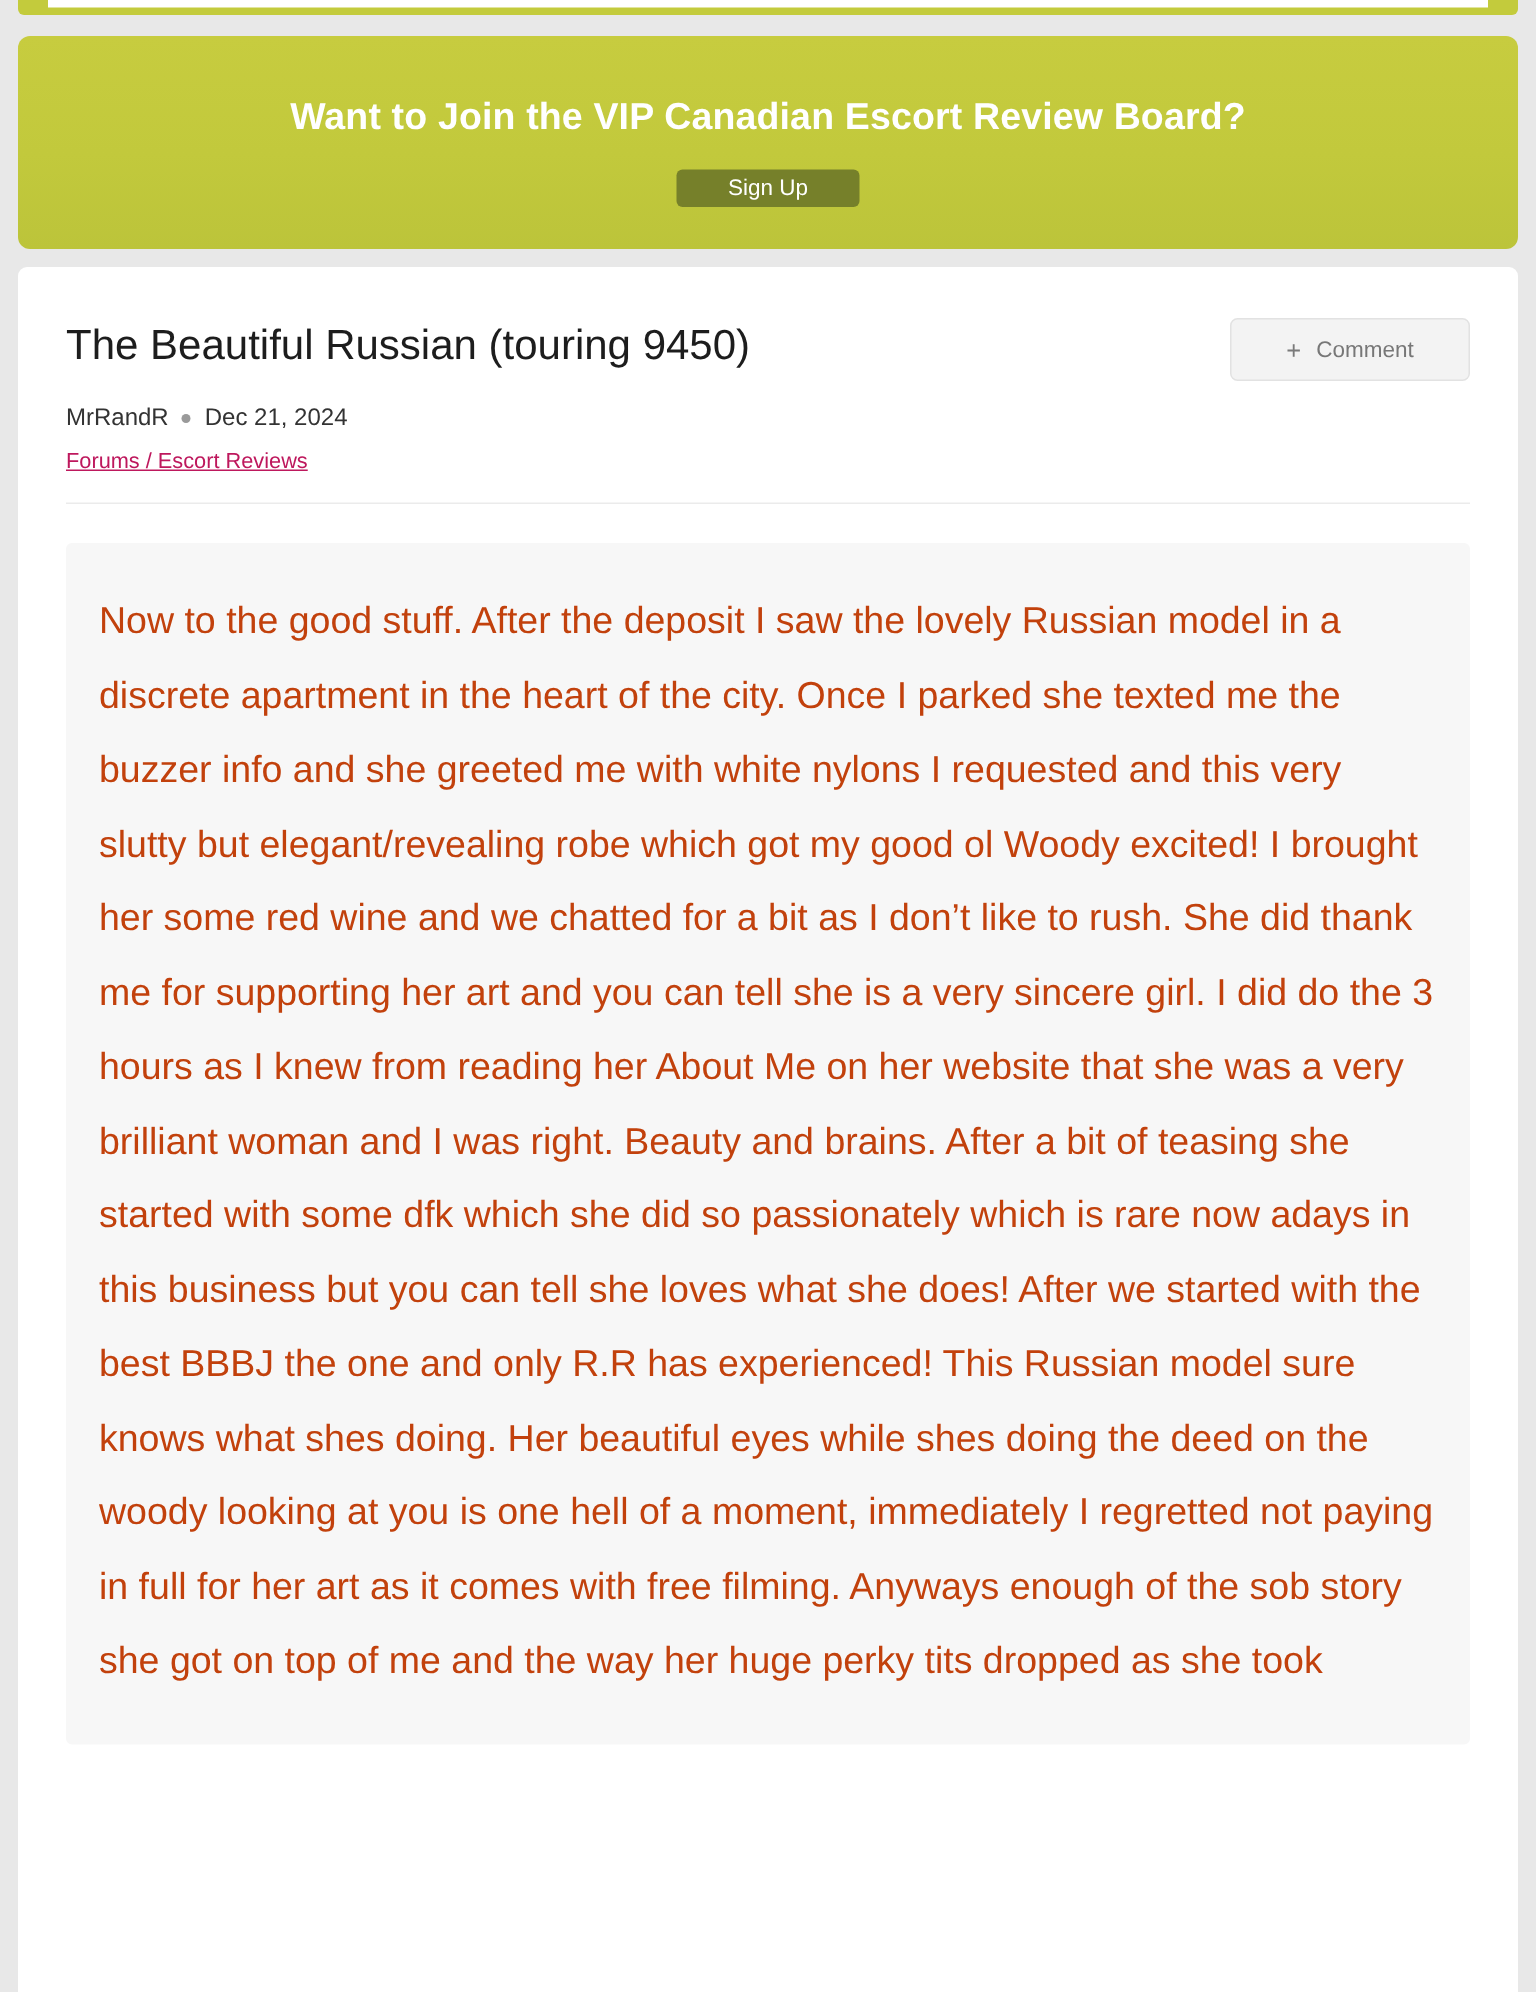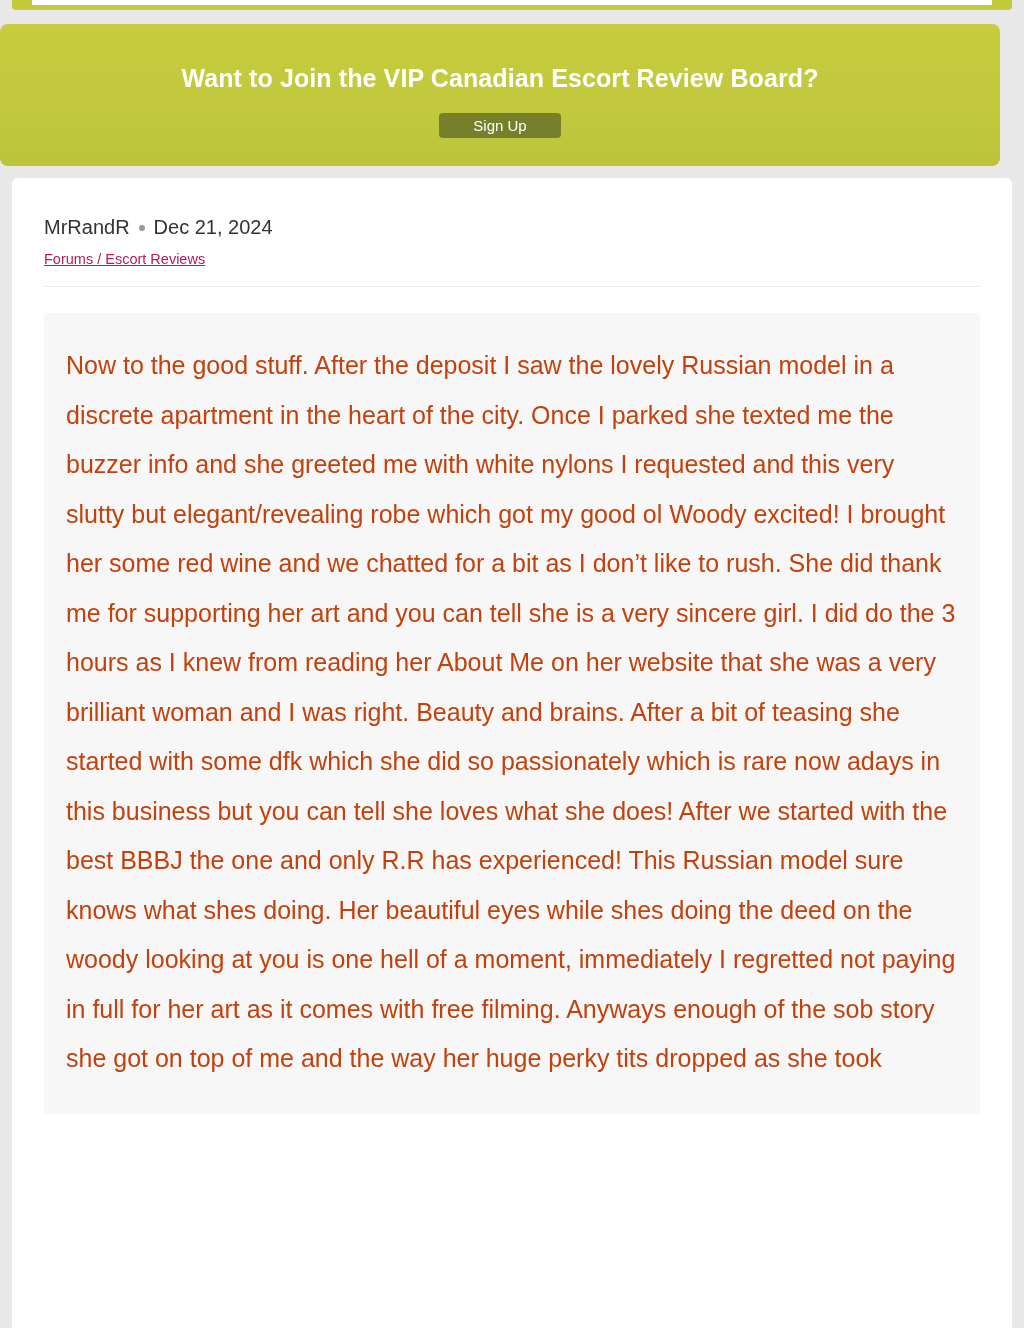--- a/index.html
+++ b/index.html
@@ -31,21 +31,21 @@
     top: 0; left: 20px;
     width: 960px;
     height: 5px;
     background: #ffffff;
   }
 
   
   .promo {
     position: absolute;
     top: 24px;
-    left: 0;
+    left: 12px;
     width: 1000px;
     height: 142px;
     background: linear-gradient(180deg, #c7cc3f 0%, #c2c93c 55%, #bcc43a 100%);
     border-radius: 8px;
     text-align: center;
   }
   .promo-title {
     margin-top: 40px;
     font-size: 25px;
     font-weight: bold;
@@ -108,21 +108,21 @@
     cursor: pointer;
   }
   .plus-icon {
     font-size: 17px;
     line-height: 1;
     color: #7a7a7a;
   }
 
   .meta {
     margin-top: 16px;
-    font-size: 20px;
+    font-size: 16px;
     color: #333333;
     display: flex;
     align-items: center;
     gap: 9px;
   }
   .meta-dot {
     width: 6px;
     height: 6px;
     border-radius: 50%;
     background: #9a9a9a;
@@ -168,20 +168,27 @@
     <div class="top-sliver-inner"></div>
   </div>
 
   <div class="promo">
     <div class="promo-title">Want to Join the VIP Canadian Escort Review Board?</div>
     <button class="promo-btn">Sign Up</button>
   </div>
 
   <div class="card">
 
+    <div class="thread-head">
+      <h1 class="thread-title">The Beautiful Russian (touring 9450)</h1>
+      <div class="comment-btn">
+        <span class="plus-icon">+</span>
+        <span>Comment</span>
+      </div>
+    </div>
 
     <div class="meta">
       <span>MrRandR</span>
       <span class="meta-dot"></span>
       <span>Dec 21, 2024</span>
     </div>
 
     <div class="breadcrumb">Forums / Escort Reviews</div>
 
     <div class="divider"></div>

